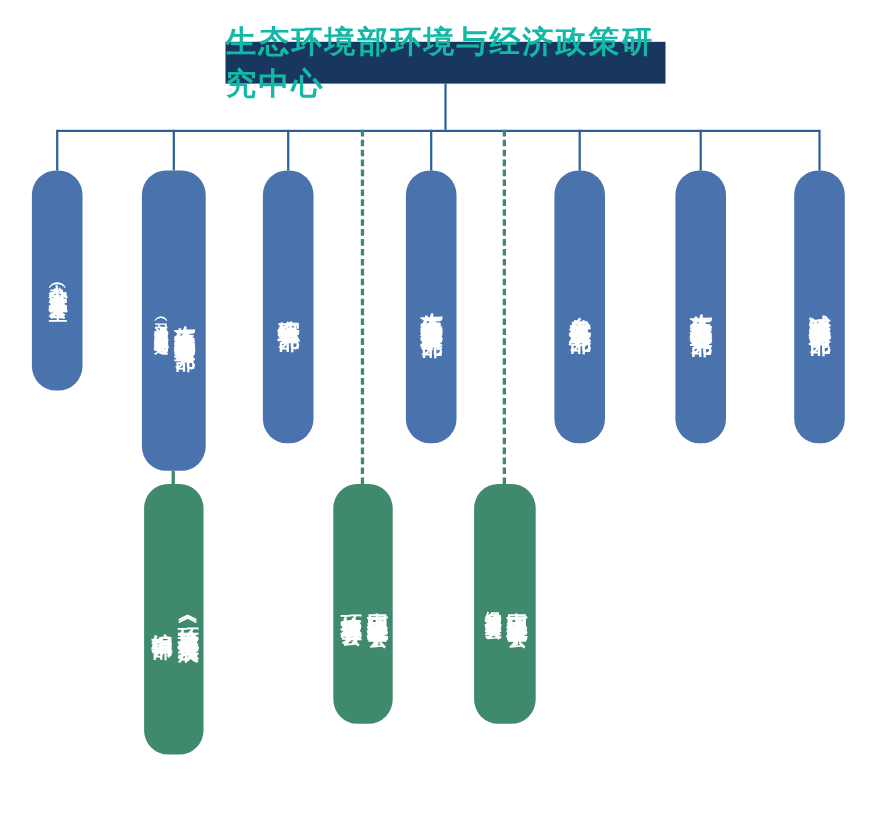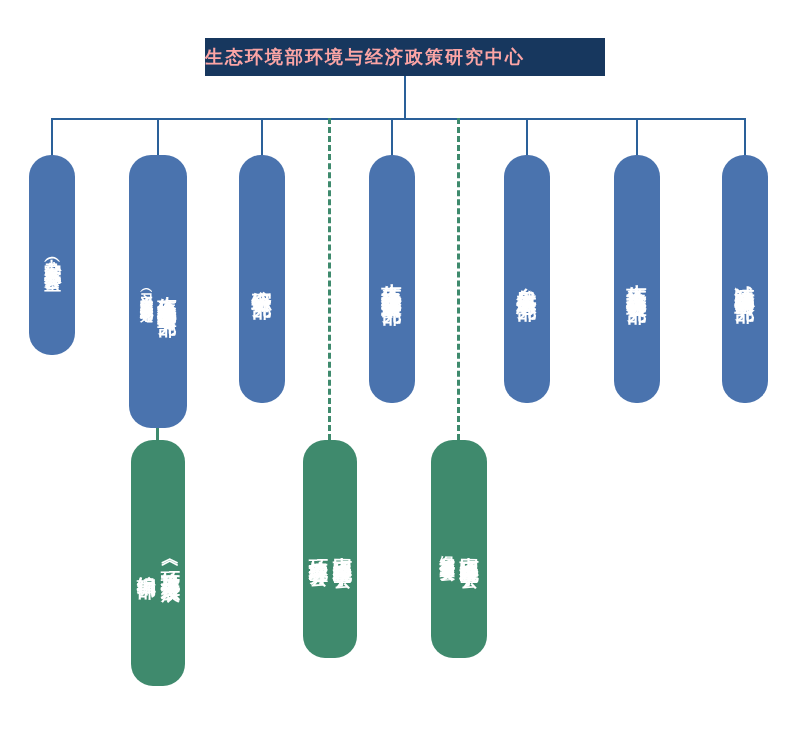--- a/index.html
+++ b/index.html
@@ -15,23 +15,23 @@
   .line { position:absolute; background:#2a6099; }
   .line.v { width:2px; }
   .line.h { height:2px; }
   .tline { position:absolute; width:0; }
   .tline.dashed { border-left:3px dashed #3e8a6d; }
   .tline.solid  { border-left:3px solid  #3e8a6d; }
 
   
   .root-box {
     position:absolute; left:205px; top:38px; width:400px; height:38px;
-    background:#17375e; color:#fca5a5;
-    display:flex; align-items:center; justify-content:flex-start;
-    font-size:18px; font-weight:700; letter-spacing:2px;
+    background:#17375e; color:#14b8a6;
+    display:flex; align-items:center; justify-content:flex-end;
+    font-size:28px; font-weight:700; letter-spacing:2px;
   }
 
   
   .box {
     position:absolute; border-radius:22px;
     display:flex; flex-direction:row-reverse;
     align-items:center; justify-content:center; gap:3px;
     color:#ffffff; font-weight:700;
   }
   .dept { background:#4a73ae; }

